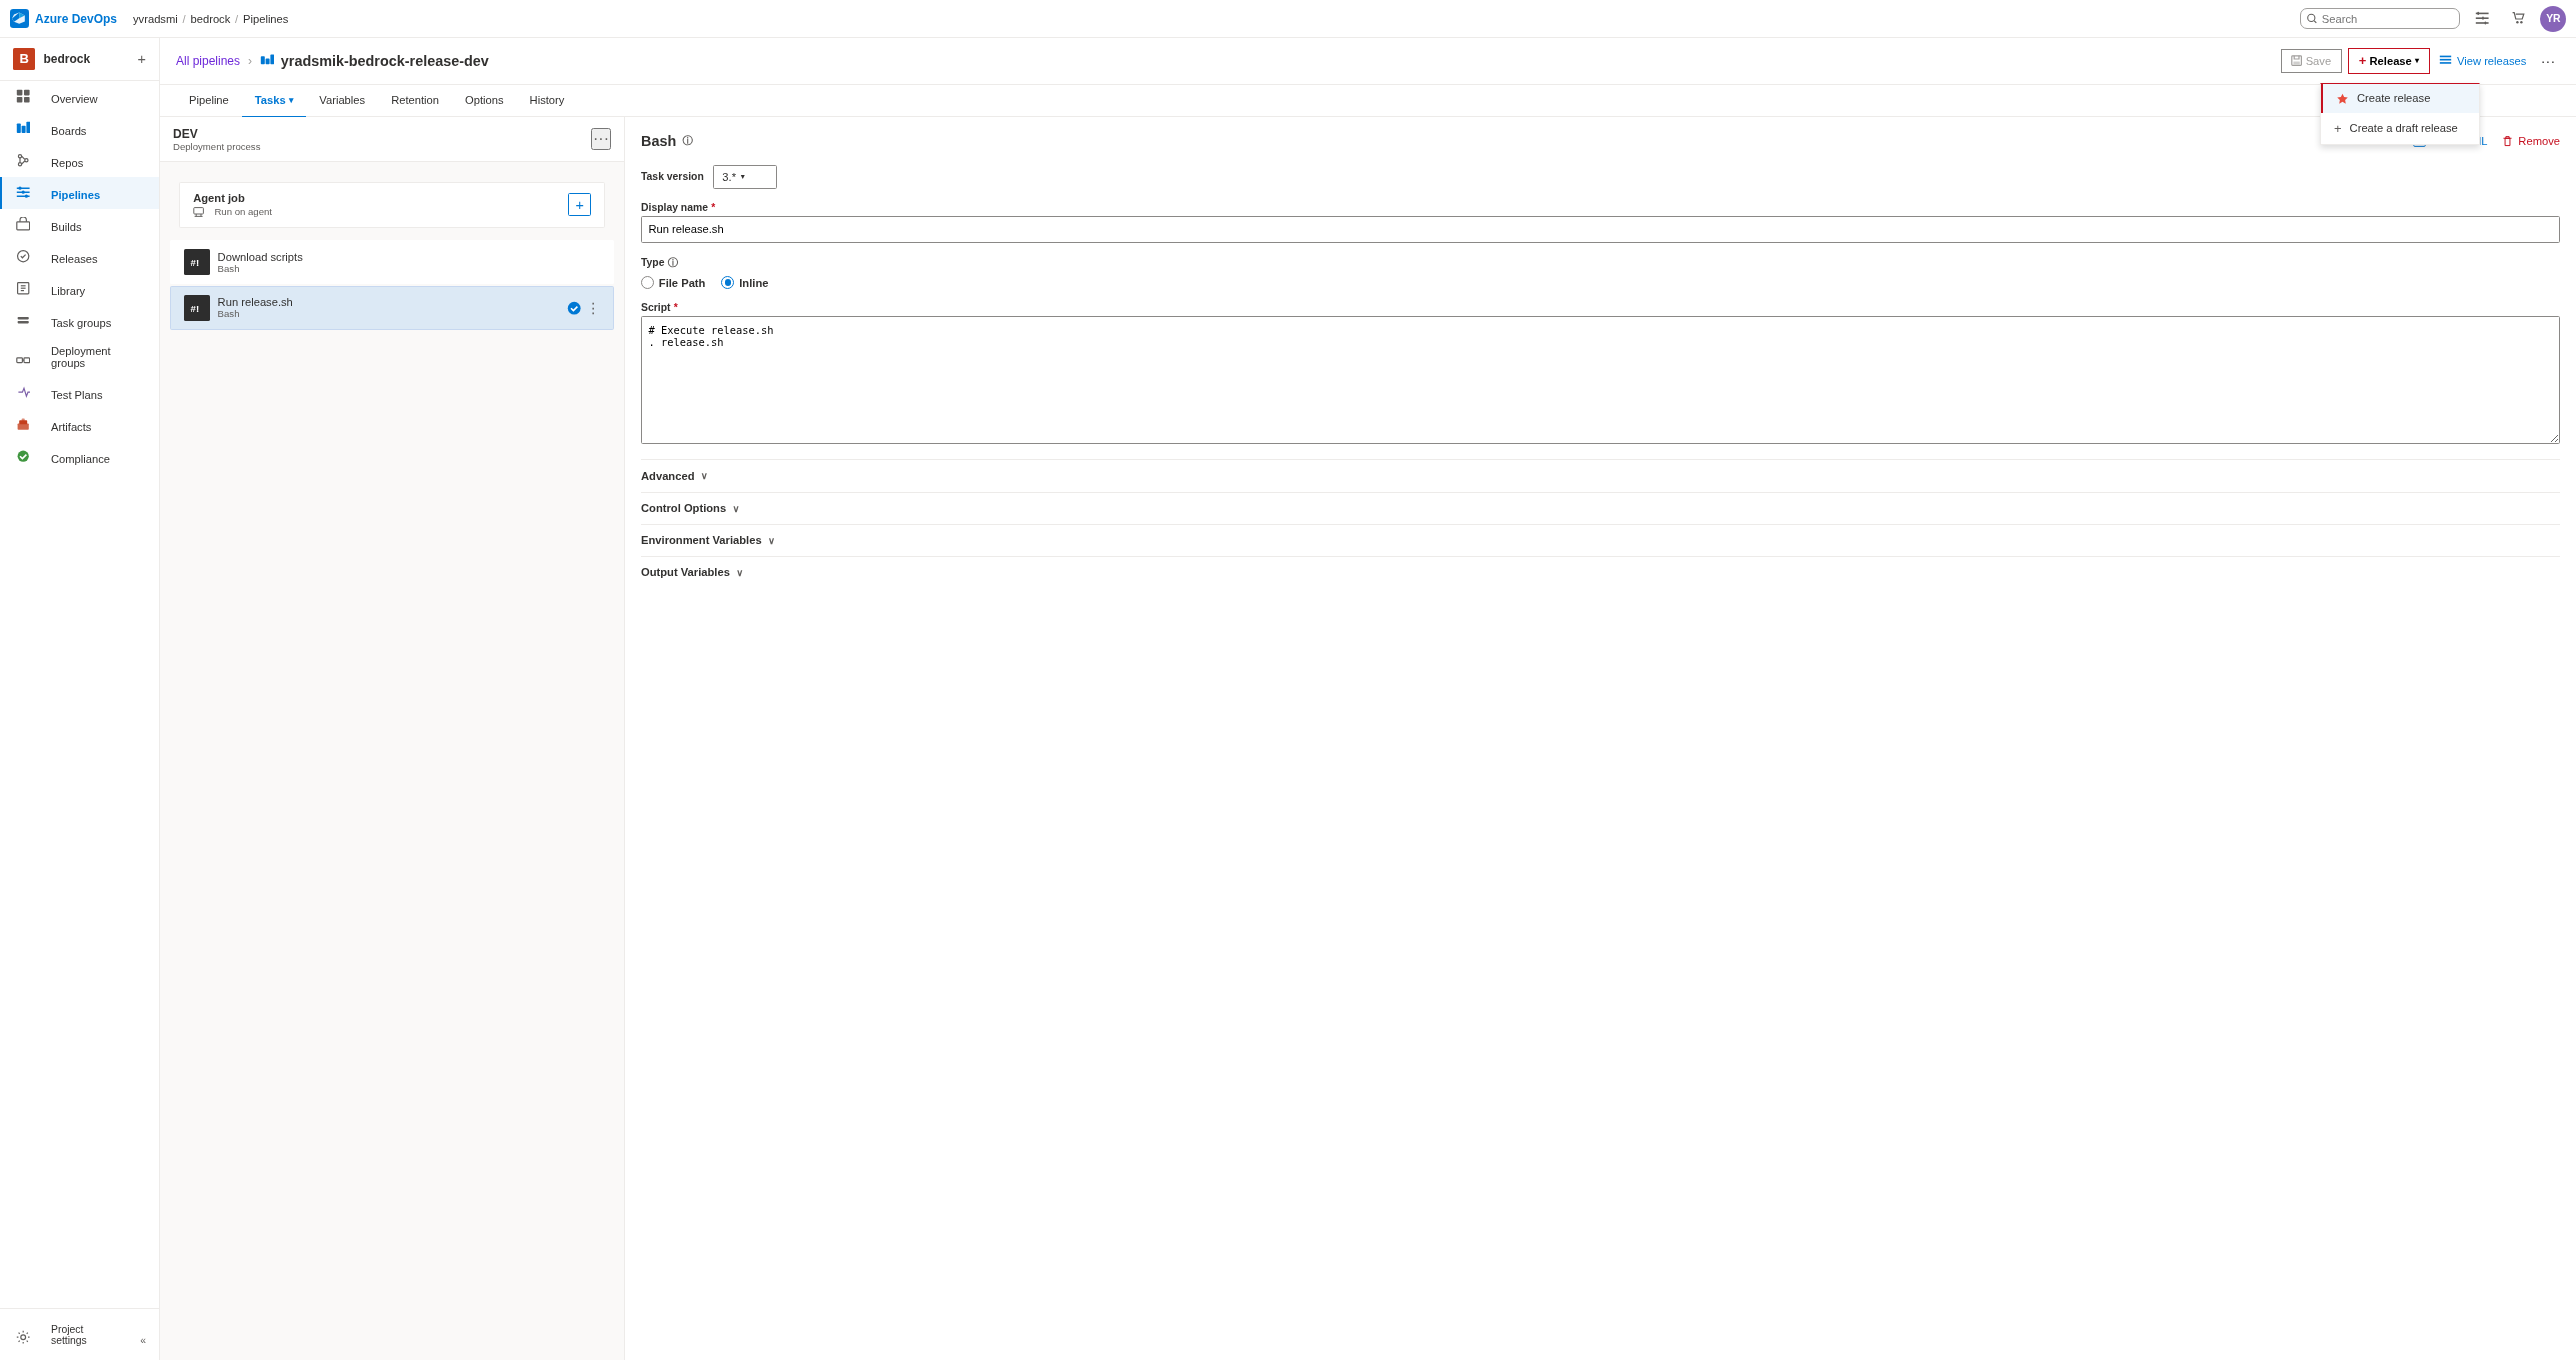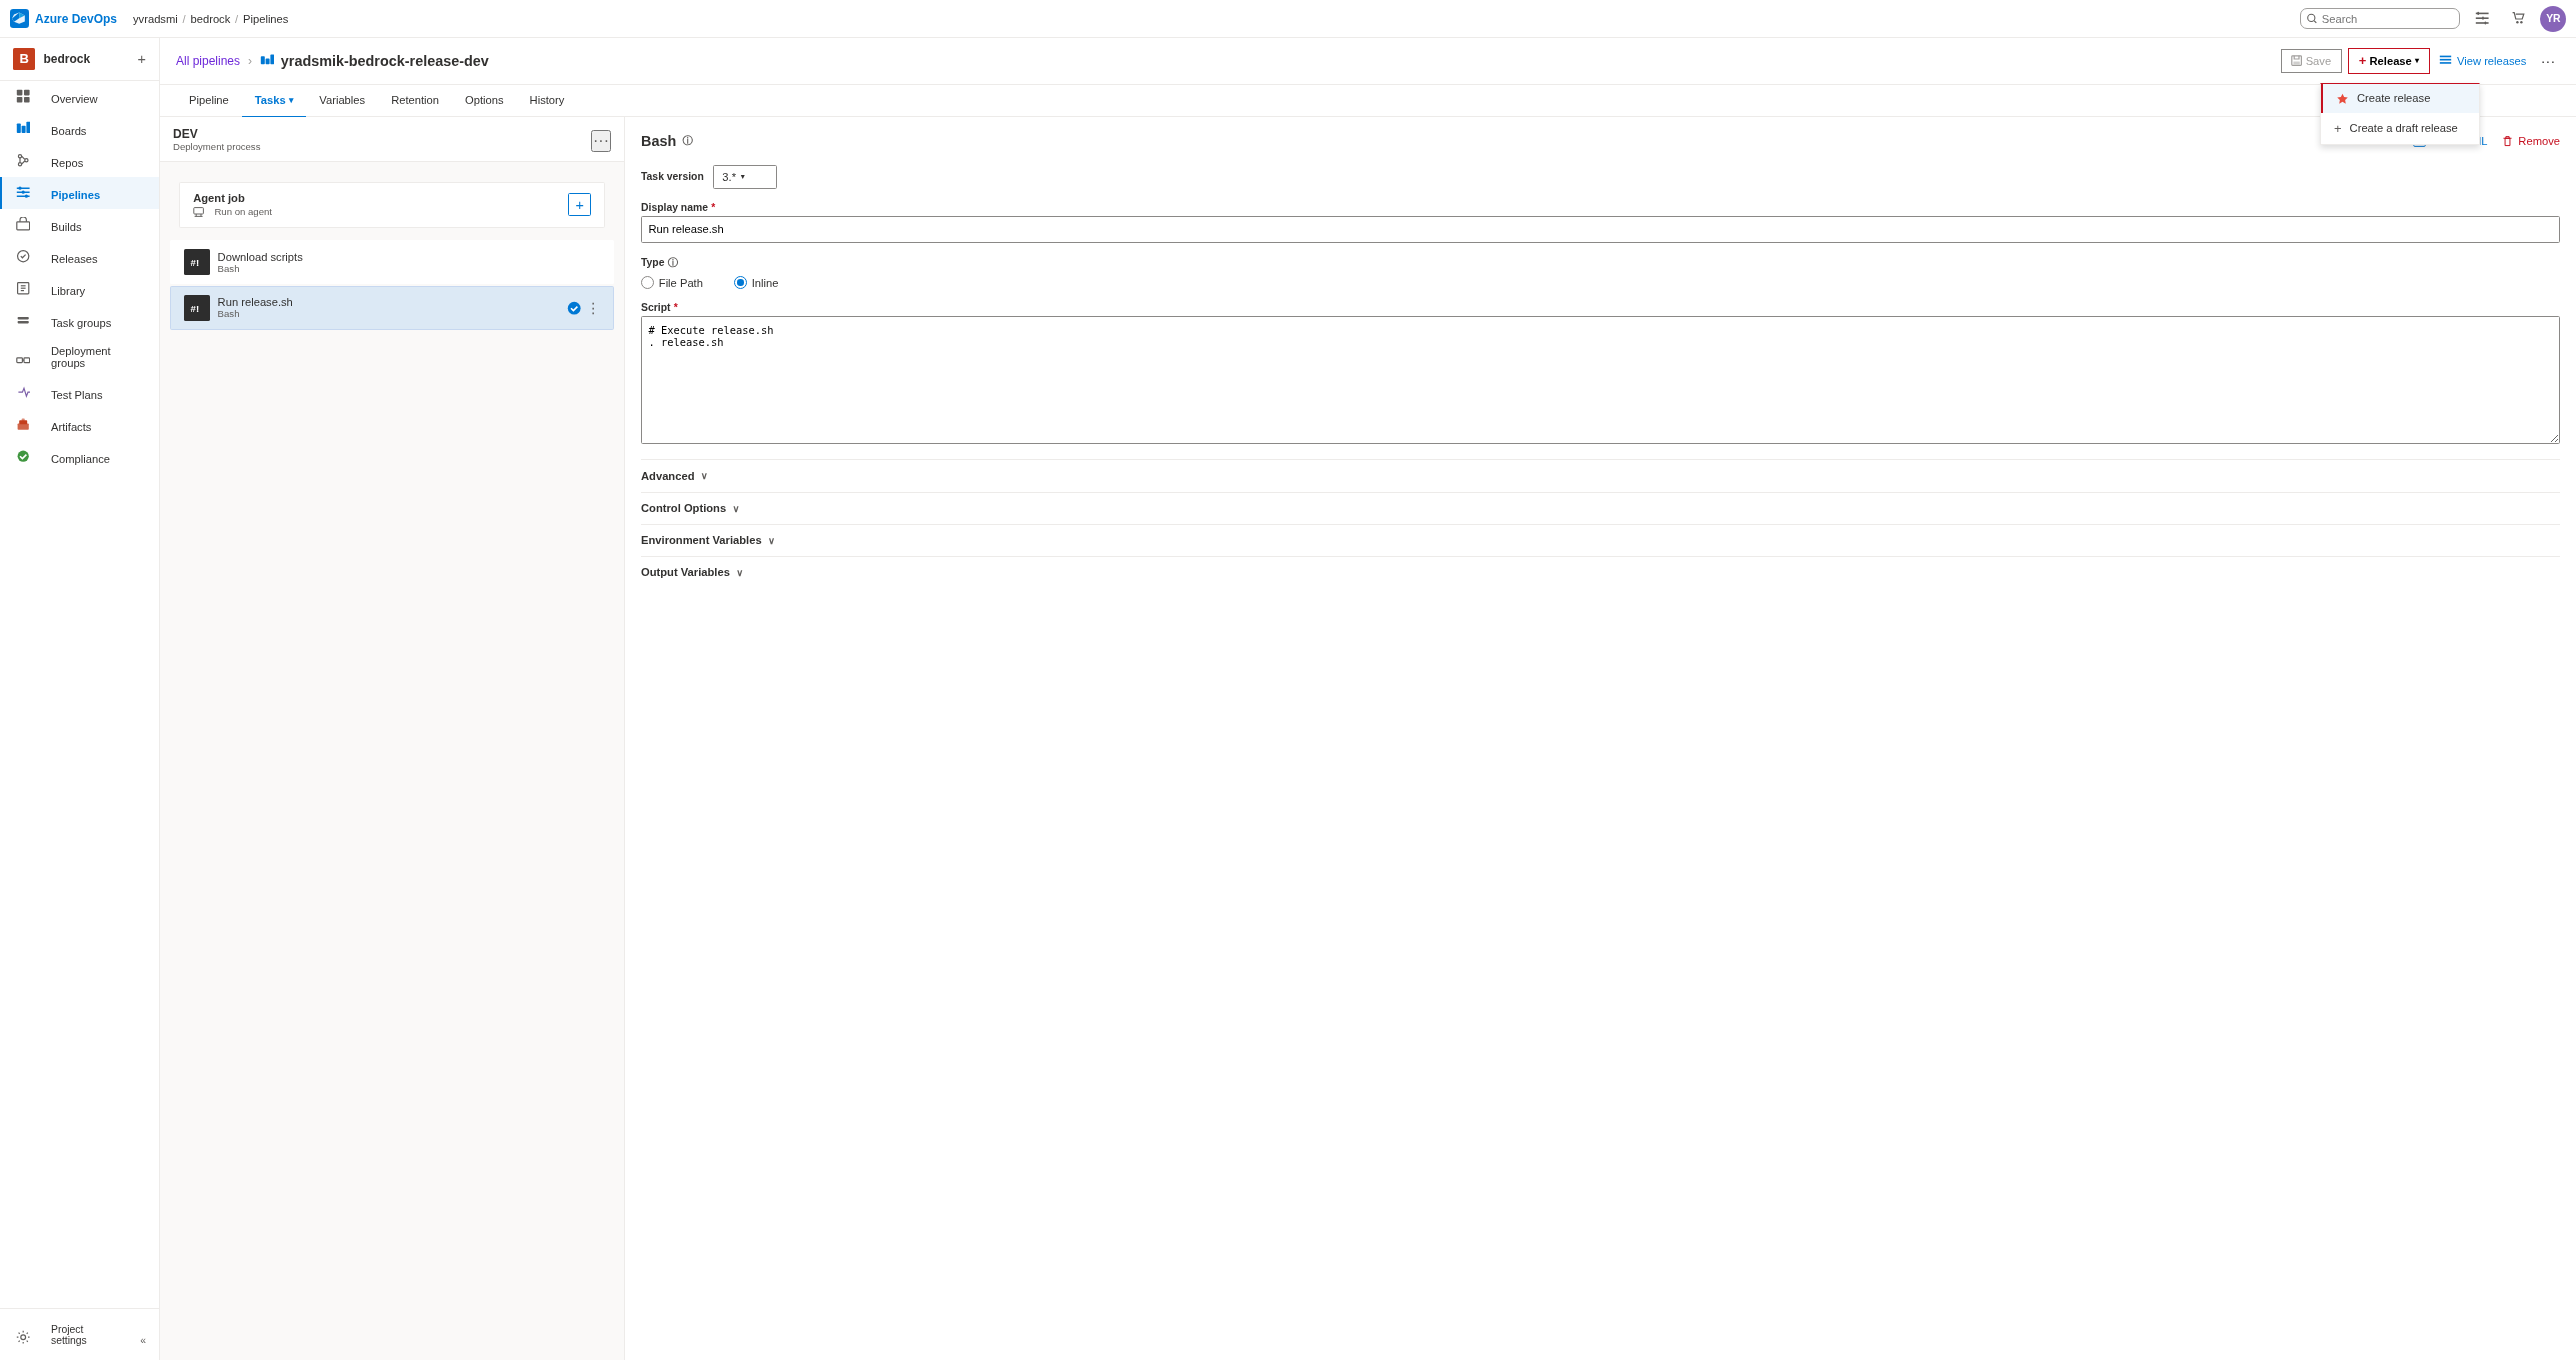--- a/index.html
+++ b/index.html
@@ -75,21 +75,21 @@
     
     .tabs-bar { display: flex; align-items: center; padding: 0 16px; border-bottom: 0.8px solid #edebe9; gap: 0; }
     .tab { padding: 9.6px 13px; cursor: pointer; font-size: 11.2px; color: #323130; border-bottom: 1.6px solid transparent; margin-bottom: -0.8px; }
     .tab.active { color: #0078d4; border-bottom-color: #0078d4; font-weight: 600; }
     .tab-with-arrow { display: flex; align-items: center; gap: 3.2px; }
 
     
     .pipeline-area { display: flex; flex: 1; overflow: hidden; }
     .stages-panel { width: 465px; flex-shrink: 0; background: #faf9f8; border-right: 0.8px solid #edebe9; overflow-y: auto; padding: 0; }
 
-    .stage-header { display: flex; align-items: flex-end; justify-content: space-between; padding: 9.6px 13px; background: #fff; border-bottom: 0.8px solid #edebe9; }
+    .stage-header { display: flex; align-items: center; justify-content: space-between; padding: 9.6px 13px; background: #fff; border-bottom: 0.8px solid #edebe9; }
     .stage-name { font-size: 12px; font-weight: 600; }
     .stage-sub { font-size: 9.6px; color: #605e5c; }
     .stage-more { cursor: pointer; color: #605e5c; font-size: 16px; }
 
     .agent-job { padding: 9.6px 13px; background: #fff; border: 0.8px solid #edebe9; margin: 9.6px; border-radius: 1.6px; }
     .agent-job-header { display: flex; align-items: center; justify-content: space-between; }
     .agent-job-title { font-size: 11.2px; font-weight: 600; }
     .agent-job-sub { display: flex; align-items: center; gap: 10px; font-size: 9.6px; color: #605e5c; margin-top: 1.6px; }
     .add-task-btn { width: 22.4px; height: 22.4px; display: flex; align-items: center; justify-content: center; border: 0.8px solid #0078d4; border-radius: 1.6px; color: #0078d4; cursor: pointer; font-size: 14.4px; }
 
@@ -112,21 +112,21 @@
 
     .form-group { margin-bottom: 13px; }
     .form-label { font-size: 10.4px; font-weight: 600; margin-bottom: 3.2px; display: flex; align-items: center; gap: 3.2px; }
     .required { color: #c50f1f; }
     .form-control { width: 100%; padding: 6.4px; border: 0.8px solid #8a8886; border-radius: 1.6px; font-size: 11.2px; font-family: inherit; outline: none; }
 
     .task-version-row { display: flex; align-items: center; gap: 9.6px; margin-bottom: 13px; }
     .task-version-label { font-size: 10.4px; font-weight: 600; }
     .task-version-select { display: flex; align-items: center; gap: 4.8px; border: 0.8px solid #8a8886; padding: 4.8px 8px; border-radius: 1.6px; cursor: pointer; background: #fff; min-width: 64px; }
     .type-label { font-size: 10.4px; font-weight: 600; display: flex; align-items: center; gap: 3.2px; }
-    .radio-group { display: flex; align-items: center; gap: 31px; }
+    .radio-group { display: flex; align-items: center; gap: 16px; font-weight: bold; }
     .radio-option { display: flex; align-items: center; gap: 4.8px; cursor: pointer; font-size: 11.2px; }
     .radio-btn { width: 13px; height: 13px; border-radius: 50%; border: 1.6px solid #8a8886; display: flex; align-items: center; justify-content: center; }
     .radio-btn.selected { border-color: #0078d4; }
     .radio-btn.selected::after { content: ''; width: 6.4px; height: 6.4px; border-radius: 50%; background: #0078d4; }
 
     .script-textarea { width: 100%; height: 128px; padding: 6.4px; border: 0.8px solid #8a8886; border-radius: 1.6px; font-family: 'Consolas', monospace; font-size: 10.4px; outline: none; resize: vertical; }
 
     .collapsible-section { border-top: 0.8px solid #edebe9; padding: 9.6px 0; cursor: pointer; display: flex; align-items: center; gap: 6.4px; font-size: 11.2px; font-weight: 600; }
     .chevron { font-size: 9.6px; color: #605e5c; }
 

